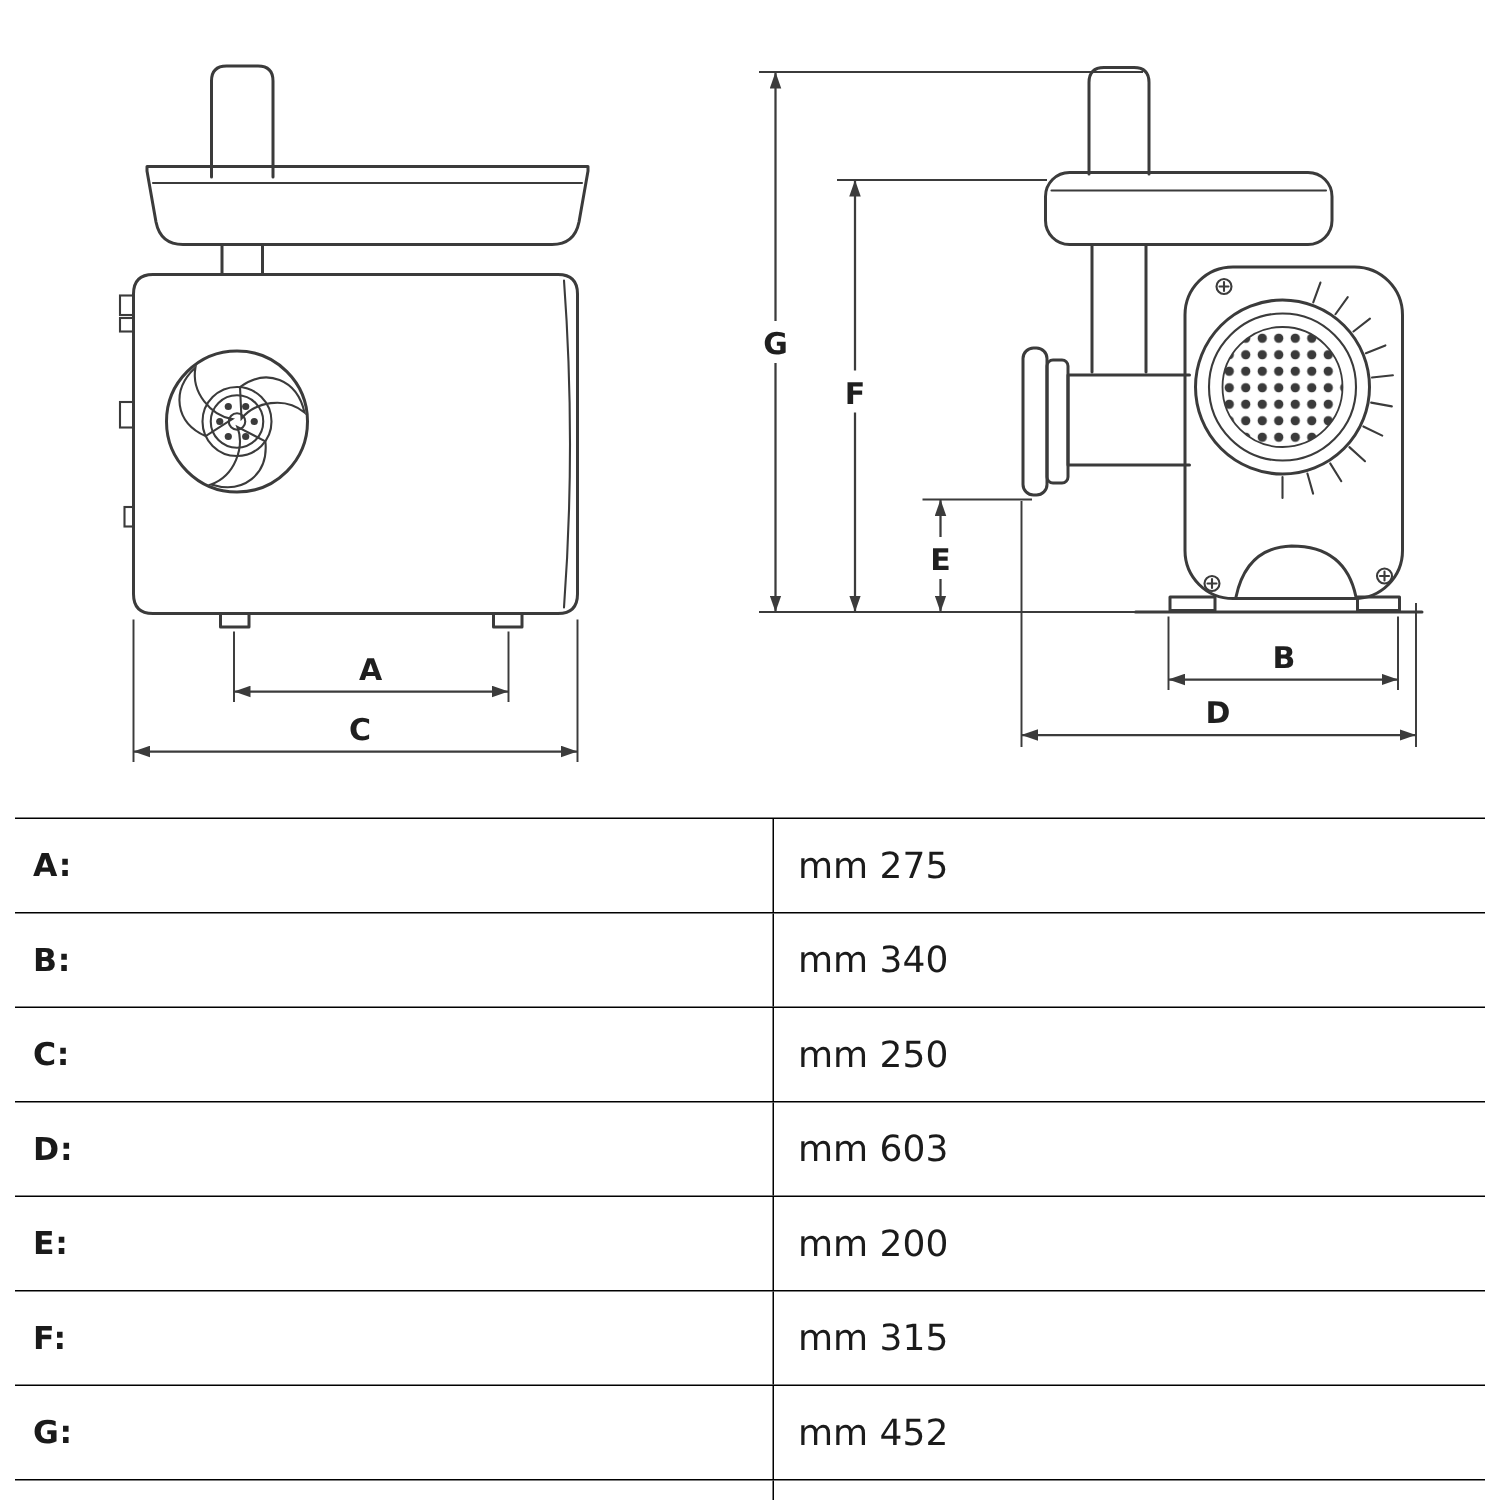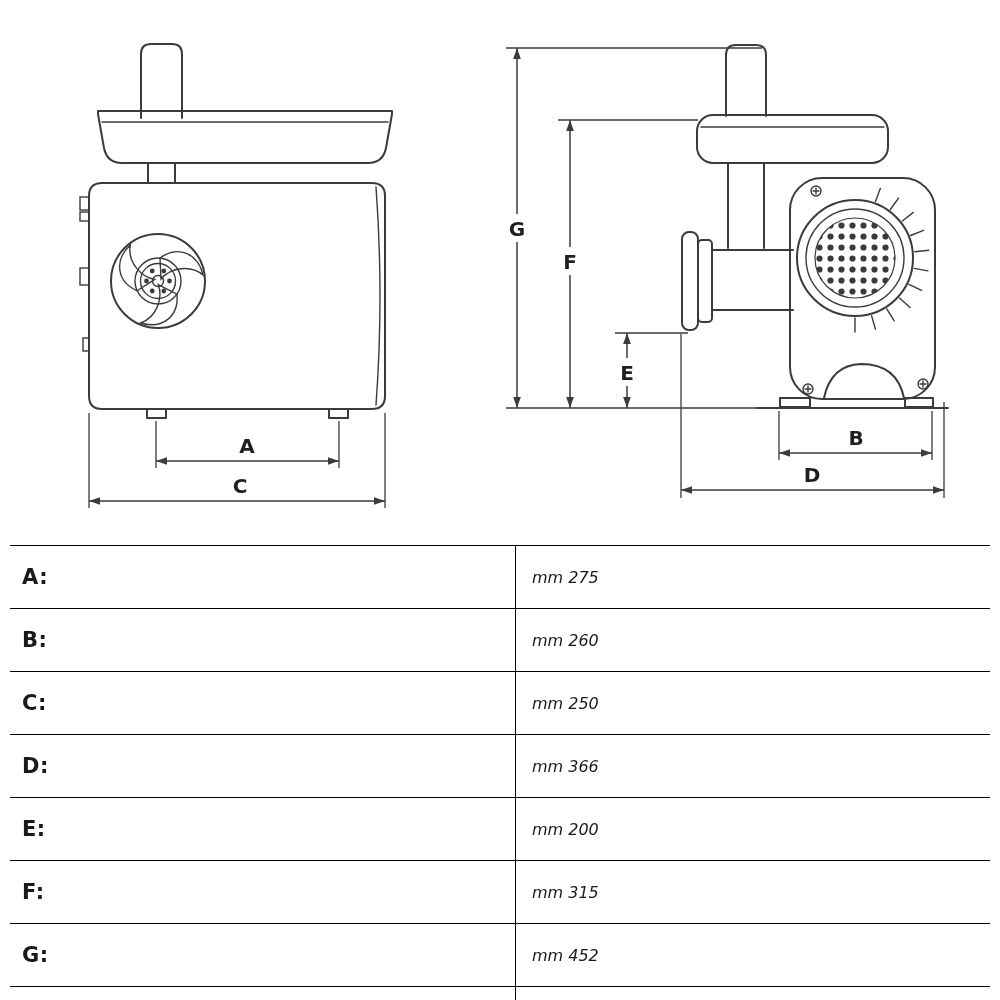--- a/index.html
+++ b/index.html
@@ -19,21 +19,21 @@
     box-sizing:border-box;align-items:stretch;
   }
   .t-label{
     width:505px;box-sizing:border-box;padding-left:12px;
     display:flex;align-items:center;
     font-weight:bold;font-size:21px;letter-spacing:.5px;
   }
   .t-value{
     flex:1;border-left:1px solid #000;
     display:flex;align-items:center;padding-left:16px;
-    font-size:16px;color:#1b1b1b;font-style:italic;
+    font-size:24px;color:#1b1b1b;
   }
   .t-stub{display:flex;height:17px;border-top:1px solid #000;}
   .t-stub .sp1{width:505px;}
   .t-stub .sp2{flex:1;border-left:1px solid #000;}
 
   
   .ln{stroke:#3b3b3b;stroke-width:2;fill:none;stroke-linecap:round;stroke-linejoin:round;}
   .ln-thin{stroke:#3b3b3b;stroke-width:1.4;fill:none;stroke-linecap:round;}
   .dim{stroke:#3b3b3b;stroke-width:1.5;fill:none;}
   .ext{stroke:#3b3b3b;stroke-width:1.3;fill:none;}
@@ -184,29 +184,29 @@
     </svg>
   </div>
 
   <div class="dim-table">
     <div class="t-row">
       <div class="t-label">A:</div>
       <div class="t-value">mm 275</div>
     </div>
     <div class="t-row">
       <div class="t-label">B:</div>
-      <div class="t-value">mm 260</div>
+      <div class="t-value">mm 340</div>
     </div>
     <div class="t-row">
       <div class="t-label">C:</div>
       <div class="t-value">mm 250</div>
     </div>
     <div class="t-row">
       <div class="t-label">D:</div>
-      <div class="t-value">mm 366</div>
+      <div class="t-value">mm 603</div>
     </div>
     <div class="t-row">
       <div class="t-label">E:</div>
       <div class="t-value">mm 200</div>
     </div>
     <div class="t-row">
       <div class="t-label">F:</div>
       <div class="t-value">mm 315</div>
     </div>
     <div class="t-row">

